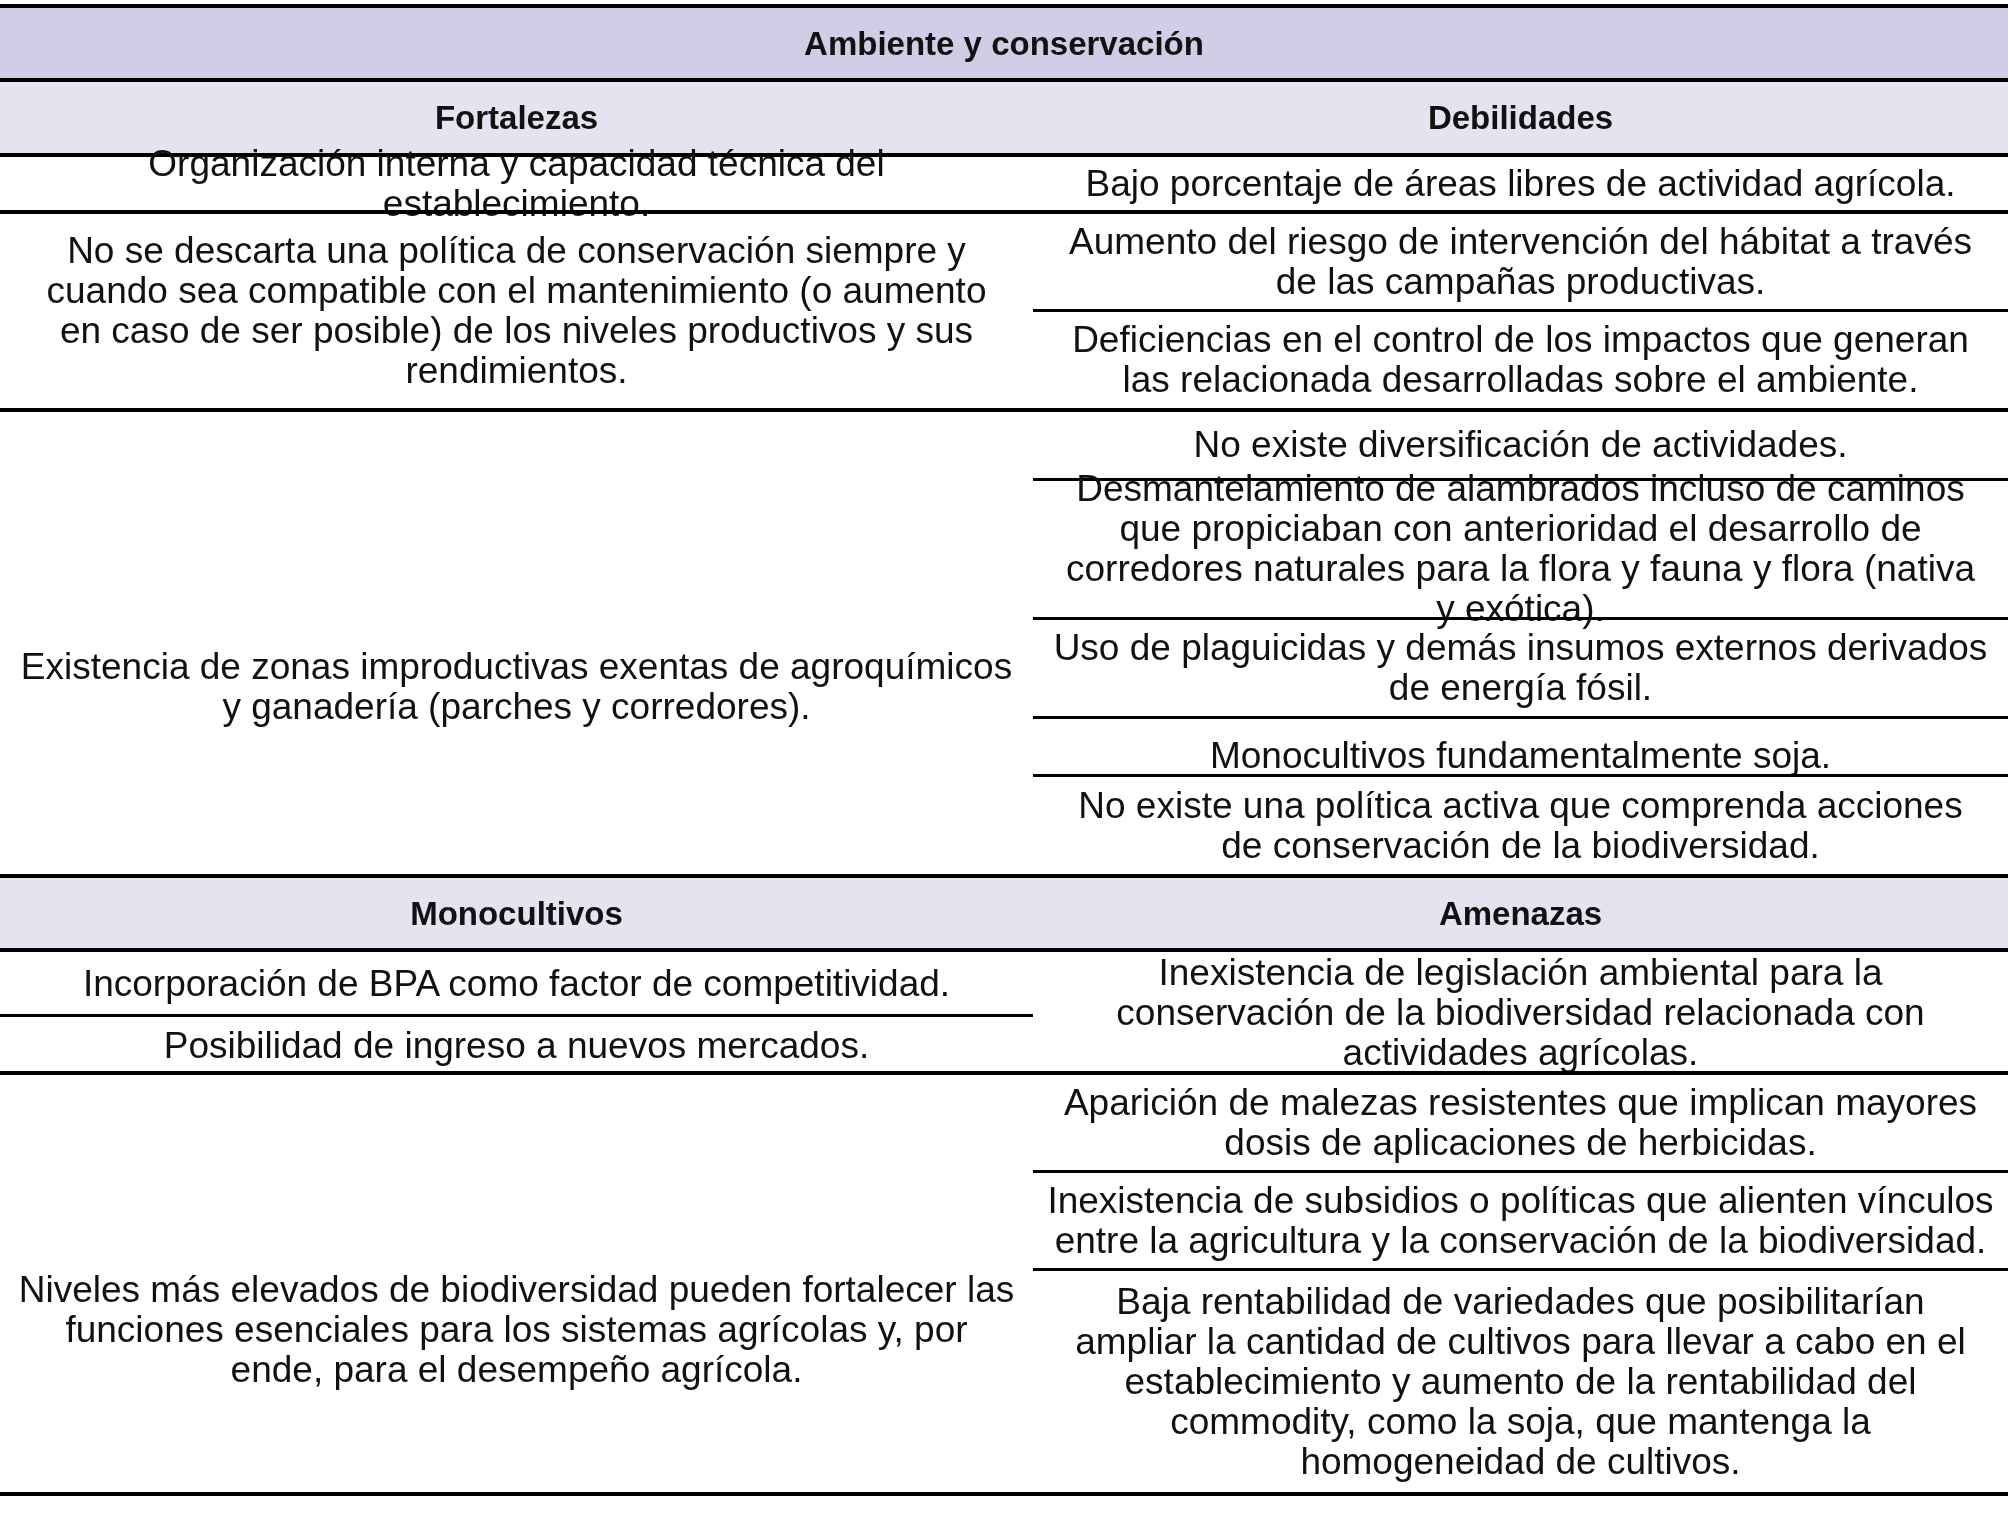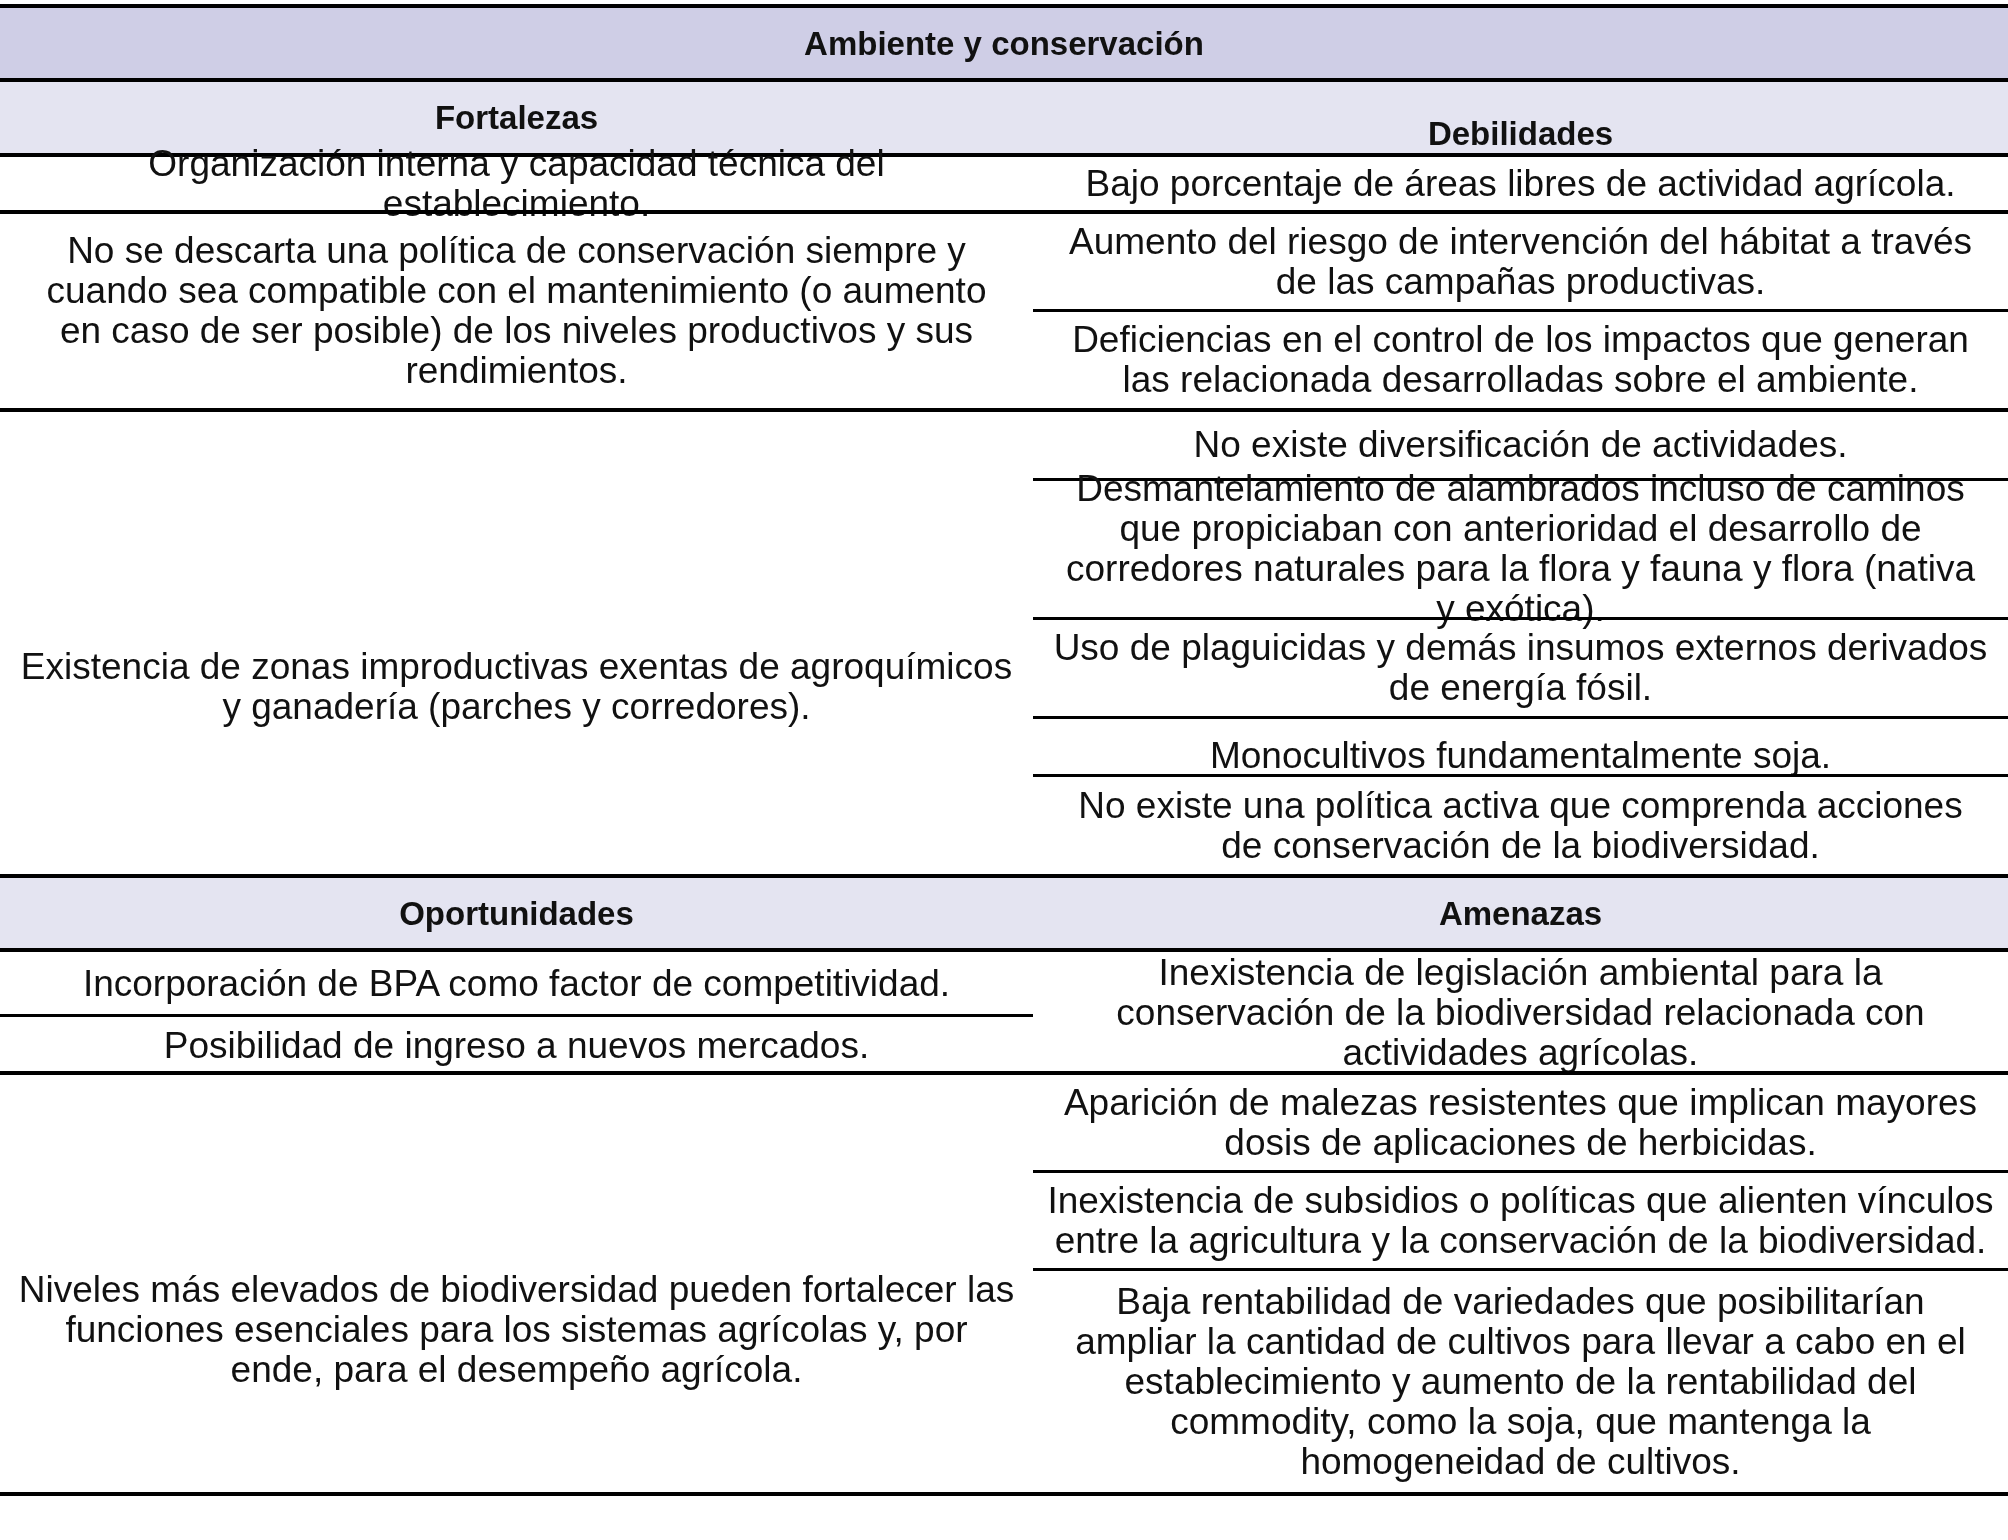--- a/index.html
+++ b/index.html
@@ -61,21 +61,21 @@
 
 <div class="table">
 
   <div class="band title-band" style="top:8px; height:72px;"></div>
   <div class="hline" style="left:0; width:2008px; top:4px;"></div>
   <div class="cell head" style="left:0; top:8px; width:2008px; height:72px;">Ambiente y conservación</div>
   <div class="hline" style="left:0; width:2008px; top:78px;"></div>
 
   <div class="band sub-band" style="top:82px; height:72px;"></div>
   <div class="cell head" style="left:0; top:82px; width:1033px; height:72px;">Fortalezas</div>
-  <div class="cell head" style="left:1033px; top:82px; width:975px; height:72px;margin-top:16px;">Debilidades</div>
+  <div class="cell head" style="left:1033px; top:82px; width:975px; height:72px;">Debilidades</div>
   <div class="hline" style="left:0; width:2008px; top:153px;"></div>
 
   <div class="cell" style="left:0; top:157px; width:1033px; height:53px;">Organización interna y capacidad técnica del establecimiento.</div>
   <div class="cell" style="left:1033px; top:157px; width:975px; height:53px;">Bajo porcentaje de áreas libres de actividad agrícola.</div>
   <div class="hline" style="left:0; width:2008px; top:210px;"></div>
 
   <div class="cell" style="left:0; top:214px; width:1033px; height:194px; padding:0 30px;">No se descarta una política de conservación siempre y cuando sea compatible con el mantenimiento (o aumento en caso de ser posible) de los niveles productivos y sus rendimientos.</div>
   <div class="cell" style="left:1033px; top:214px; width:975px; height:95px; padding:0 20px;">Aumento del riesgo de intervención del hábitat a través de las campañas productivas.</div>
   <div class="hline thin" style="left:1033px; width:975px; top:309px;"></div>
   <div class="cell" style="left:1033px; top:312px; width:975px; height:96px; padding:0 20px;">Deficiencias en el control de los impactos que generan las relacionada desarrolladas sobre el ambiente.</div>
@@ -92,21 +92,21 @@
   <div class="cell" style="left:1033px; top:620px; width:975px; height:96px; padding:0 20px;">Uso de plaguicidas y demás insumos externos derivados de energía fósil.</div>
   <div class="hline thin" style="left:1033px; width:975px; top:716px;"></div>
 
   <div class="cell" style="left:1033px; top:719px; width:975px; height:73px;">Monocultivos fundamentalmente soja.</div>
   <div class="hline thin" style="left:1033px; width:975px; top:774px;"></div>
 
   <div class="cell" style="left:1033px; top:777px; width:975px; height:97px; padding:0 30px;">No existe una política activa que comprenda acciones de conservación de la biodiversidad.</div>
   <div class="hline" style="left:0; width:2008px; top:874px;"></div>
 
   <div class="band sub-band" style="top:878px; height:72px;"></div>
-  <div class="cell head" style="left:0; top:878px; width:1033px; height:72px;">Oportunidades</div>
+  <div class="cell head" style="left:0; top:878px; width:1033px; height:72px;">Monocultivos</div>
   <div class="cell head" style="left:1033px; top:878px; width:975px; height:72px;">Amenazas</div>
   <div class="hline" style="left:0; width:2008px; top:948px;"></div>
 
   <div class="cell" style="left:0; top:952px; width:1033px; height:63px;">Incorporación de BPA como factor de competitividad.</div>
   <div class="hline thin" style="left:0; width:1033px; top:1014px;"></div>
   <div class="cell" style="left:0; top:1017px; width:1033px; height:57px;">Posibilidad de ingreso a nuevos mercados.</div>
   <div class="cell" style="left:1033px; top:952px; width:975px; height:122px; padding:0 12px;">Inexistencia de legislación ambiental para la conservación de la biodiversidad relacionada con actividades agrícolas.</div>
   <div class="hline" style="left:0; width:2008px; top:1071px;"></div>
 
   <div class="cell" style="left:0; top:1075px; width:1033px; height:418px; padding:0 16px;margin-top:46px;">Niveles más elevados de biodiversidad pueden fortalecer las funciones esenciales para los sistemas agrícolas y, por ende, para el desempeño agrícola.</div>

